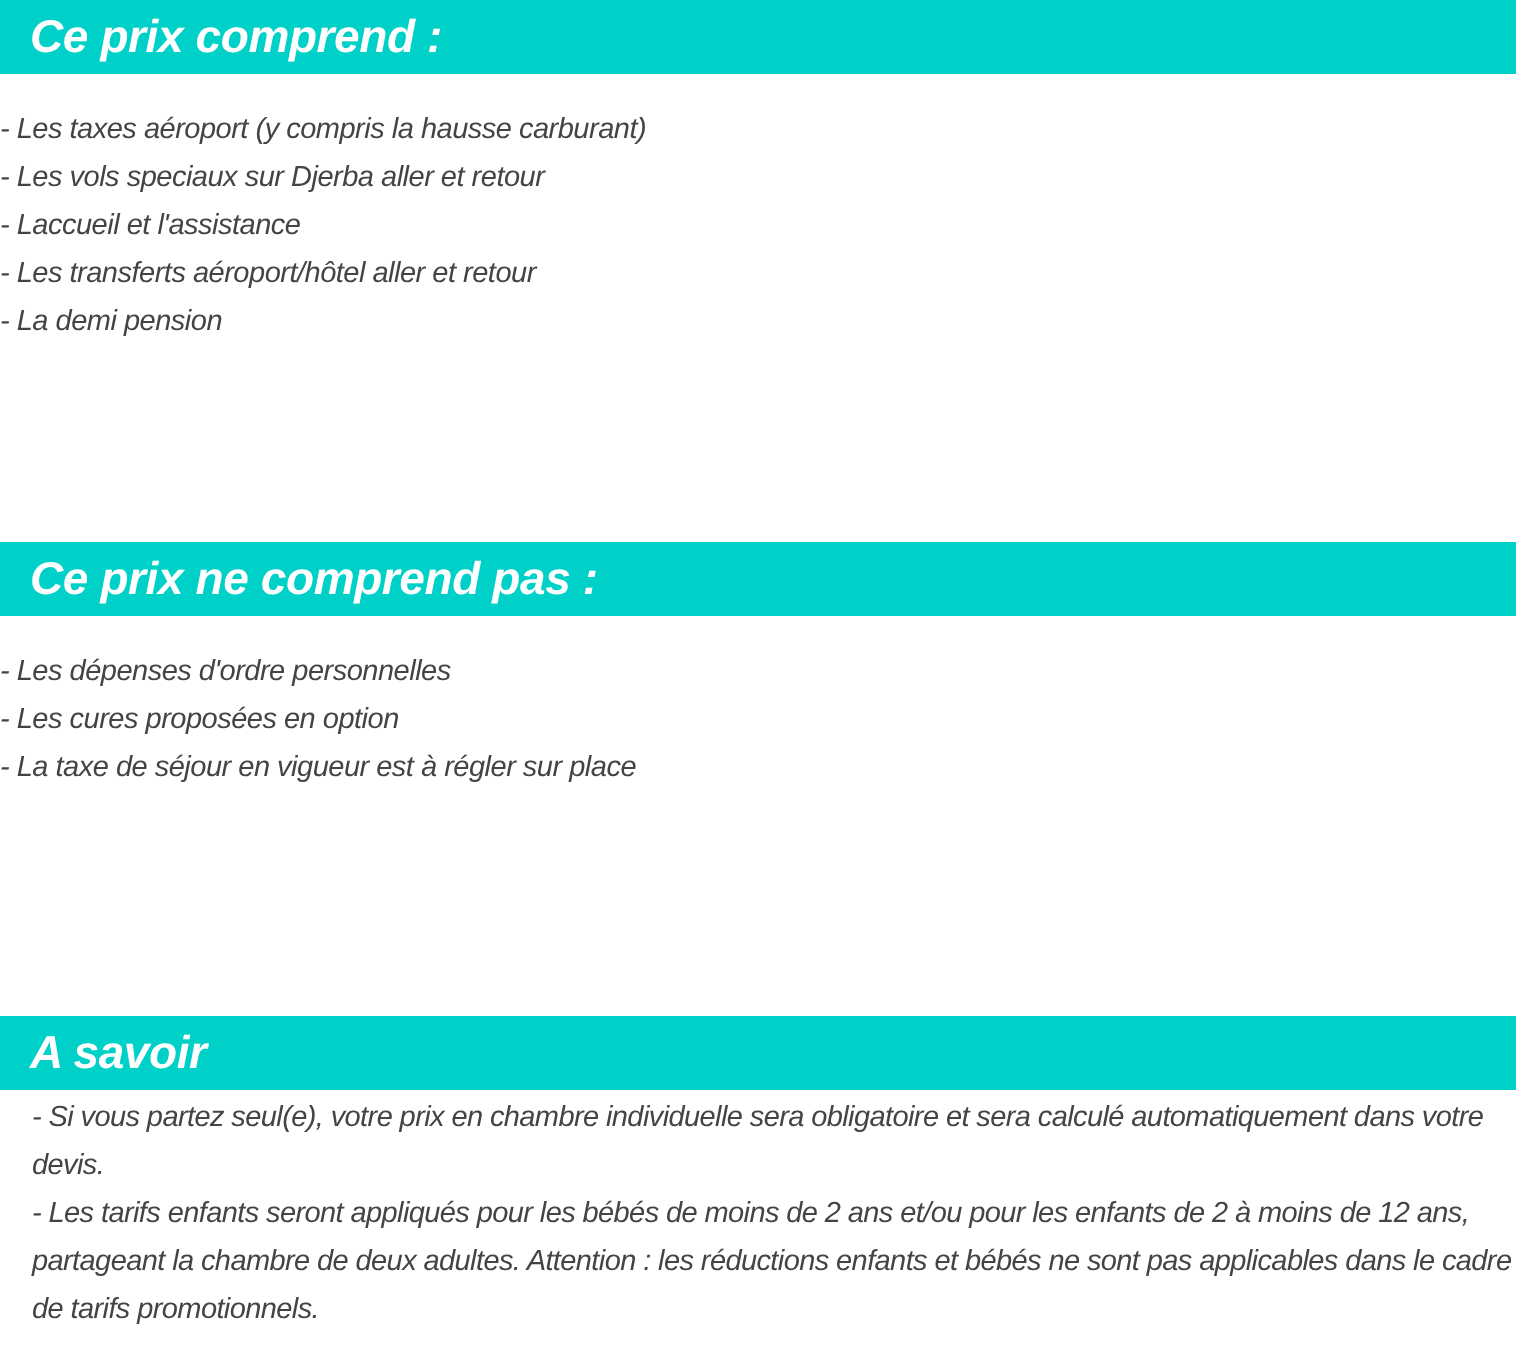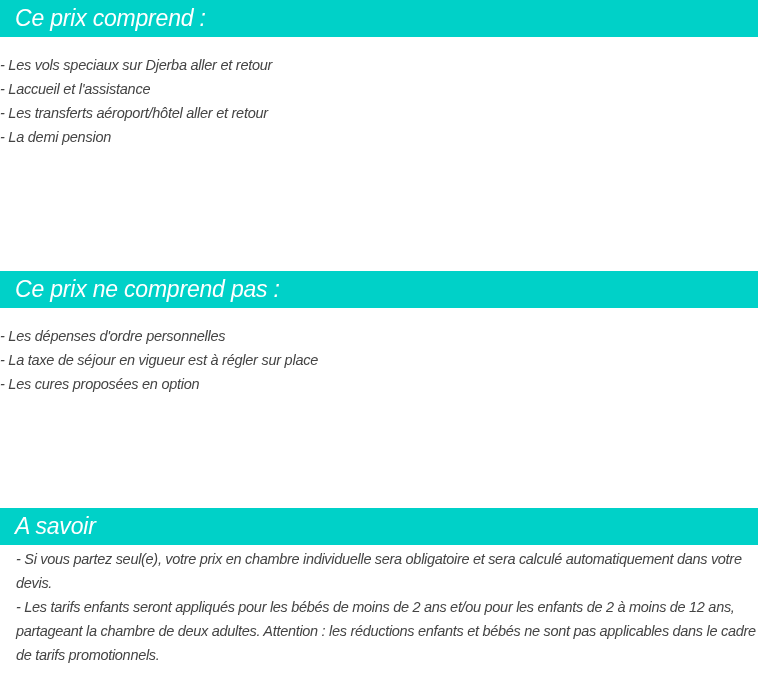--- a/index.html
+++ b/index.html
@@ -5,21 +5,21 @@
     html, body { margin: 0; padding: 0; background: #ffffff; }
     body {
       width: 758px; height: 683px; overflow: hidden;
       font-family: "Liberation Sans", sans-serif;
       position: relative;
     }
     .section-header {
       position: absolute; left: 0; width: 758px; height: 37px;
       background: #00d1c8;
       color: #ffffff;
-      font-weight: normal; font-style: italic;
+      font-weight: bold; font-style: italic;
       font-size: 23px;
       line-height: 37px;
       padding-left: 15px;
       box-sizing: border-box;
       letter-spacing: -0.2px;
     }
     .list {
       position: absolute; left: 0; width: 758px;
       margin: 0; padding: 0; list-style: none;
     }
@@ -41,30 +41,31 @@
       line-height: 24px;
       color: #444444;
       letter-spacing: -0.3px;
     }
   </style>
 </head>
 <body>
 
 <div class="section-header" style="top:0;">Ce prix comprend :</div>
 <ul class="list" style="top:53px;">
+  <li>- Les taxes aéroport (y compris la hausse carburant)</li>
   <li>- Les vols speciaux sur Djerba aller et retour</li>
   <li>- Laccueil et l'assistance</li>
   <li>- Les transferts aéroport/hôtel aller et retour</li>
   <li>- La demi pension</li>
 </ul>
 
 <div class="section-header" style="top:271px;">Ce prix ne comprend pas :</div>
 <ul class="list" style="top:324px;">
   <li>- Les dépenses d'ordre personnelles</li>
+  <li>- Les cures proposées en option</li>
   <li>- La taxe de séjour en vigueur est à régler sur place</li>
-  <li>- Les cures proposées en option</li>
 </ul>
 
 <div class="section-header" style="top:508px;">A savoir</div>
 <ul class="para" style="top:547px;padding-left:16px;">
   <li>- Si vous partez seul(e), votre prix en chambre individuelle sera obligatoire et sera calculé automatiquement dans votre devis.</li>
   <li>- Les tarifs enfants seront appliqués pour les bébés de moins de 2 ans et/ou pour les enfants de 2 à moins de 12 ans, partageant la chambre de deux adultes. Attention : les réductions enfants et bébés ne sont pas applicables dans le cadre de tarifs promotionnels.</li>
 </ul>
 
 </body></html>

